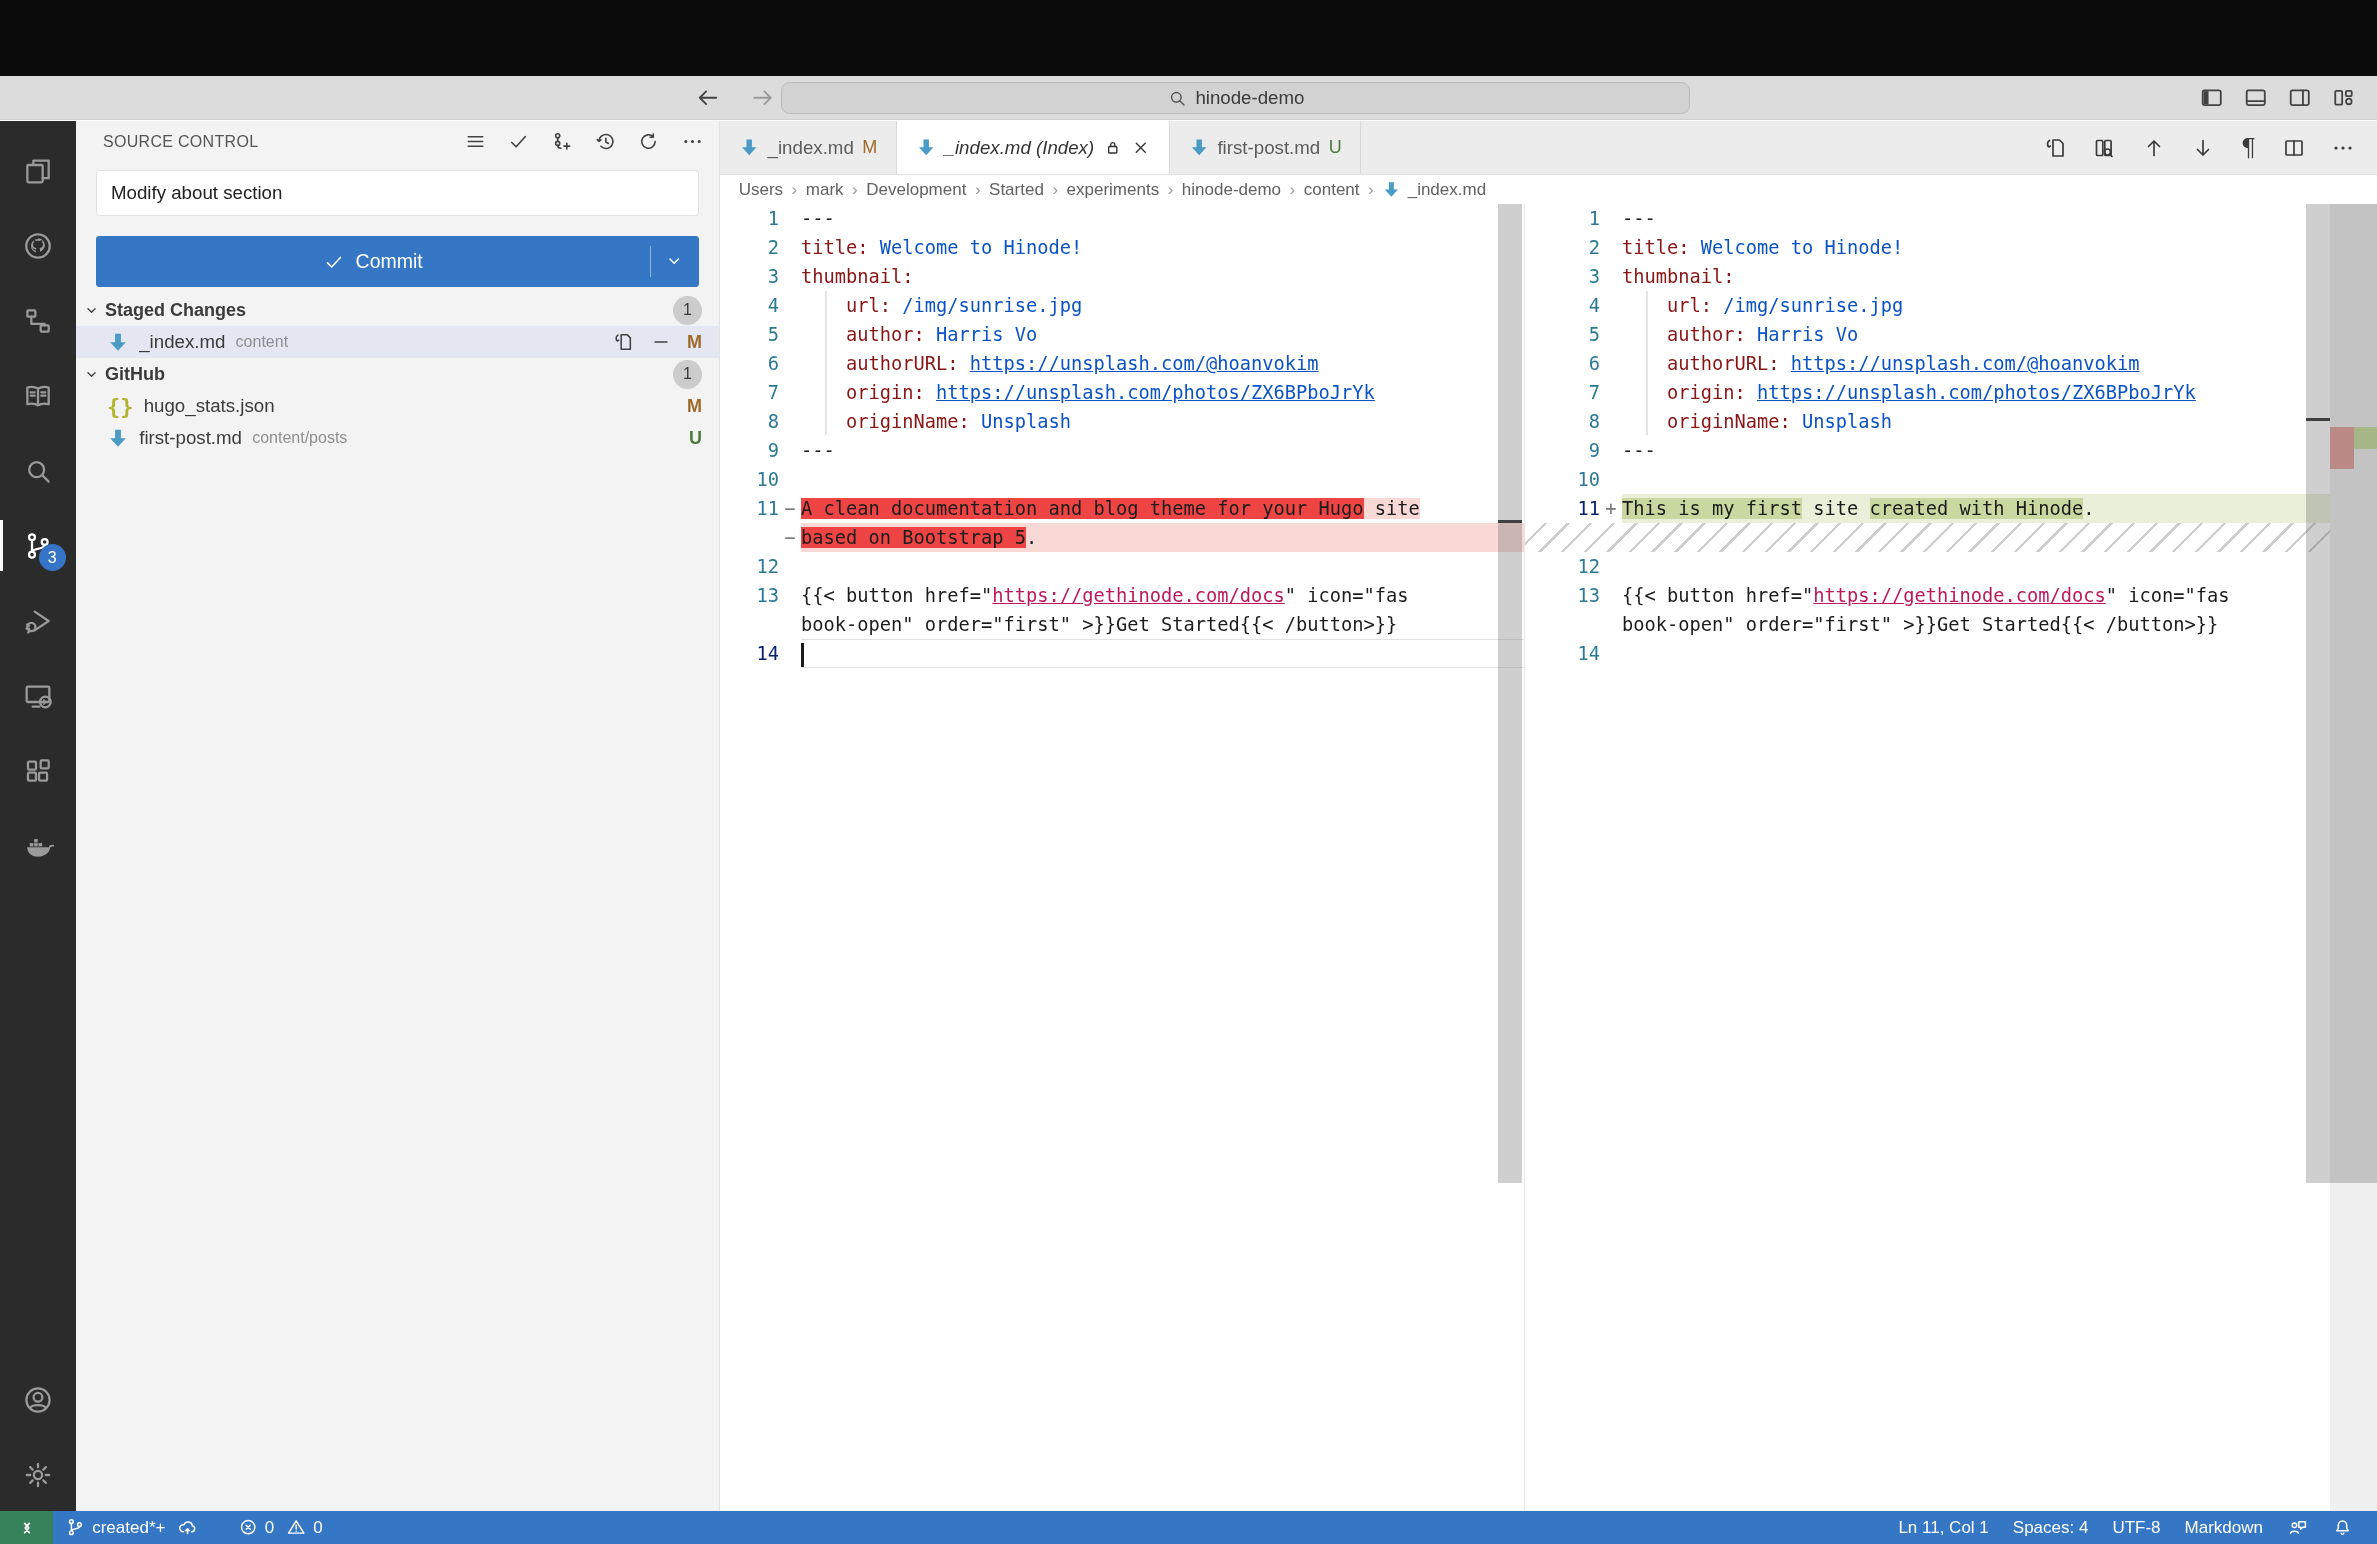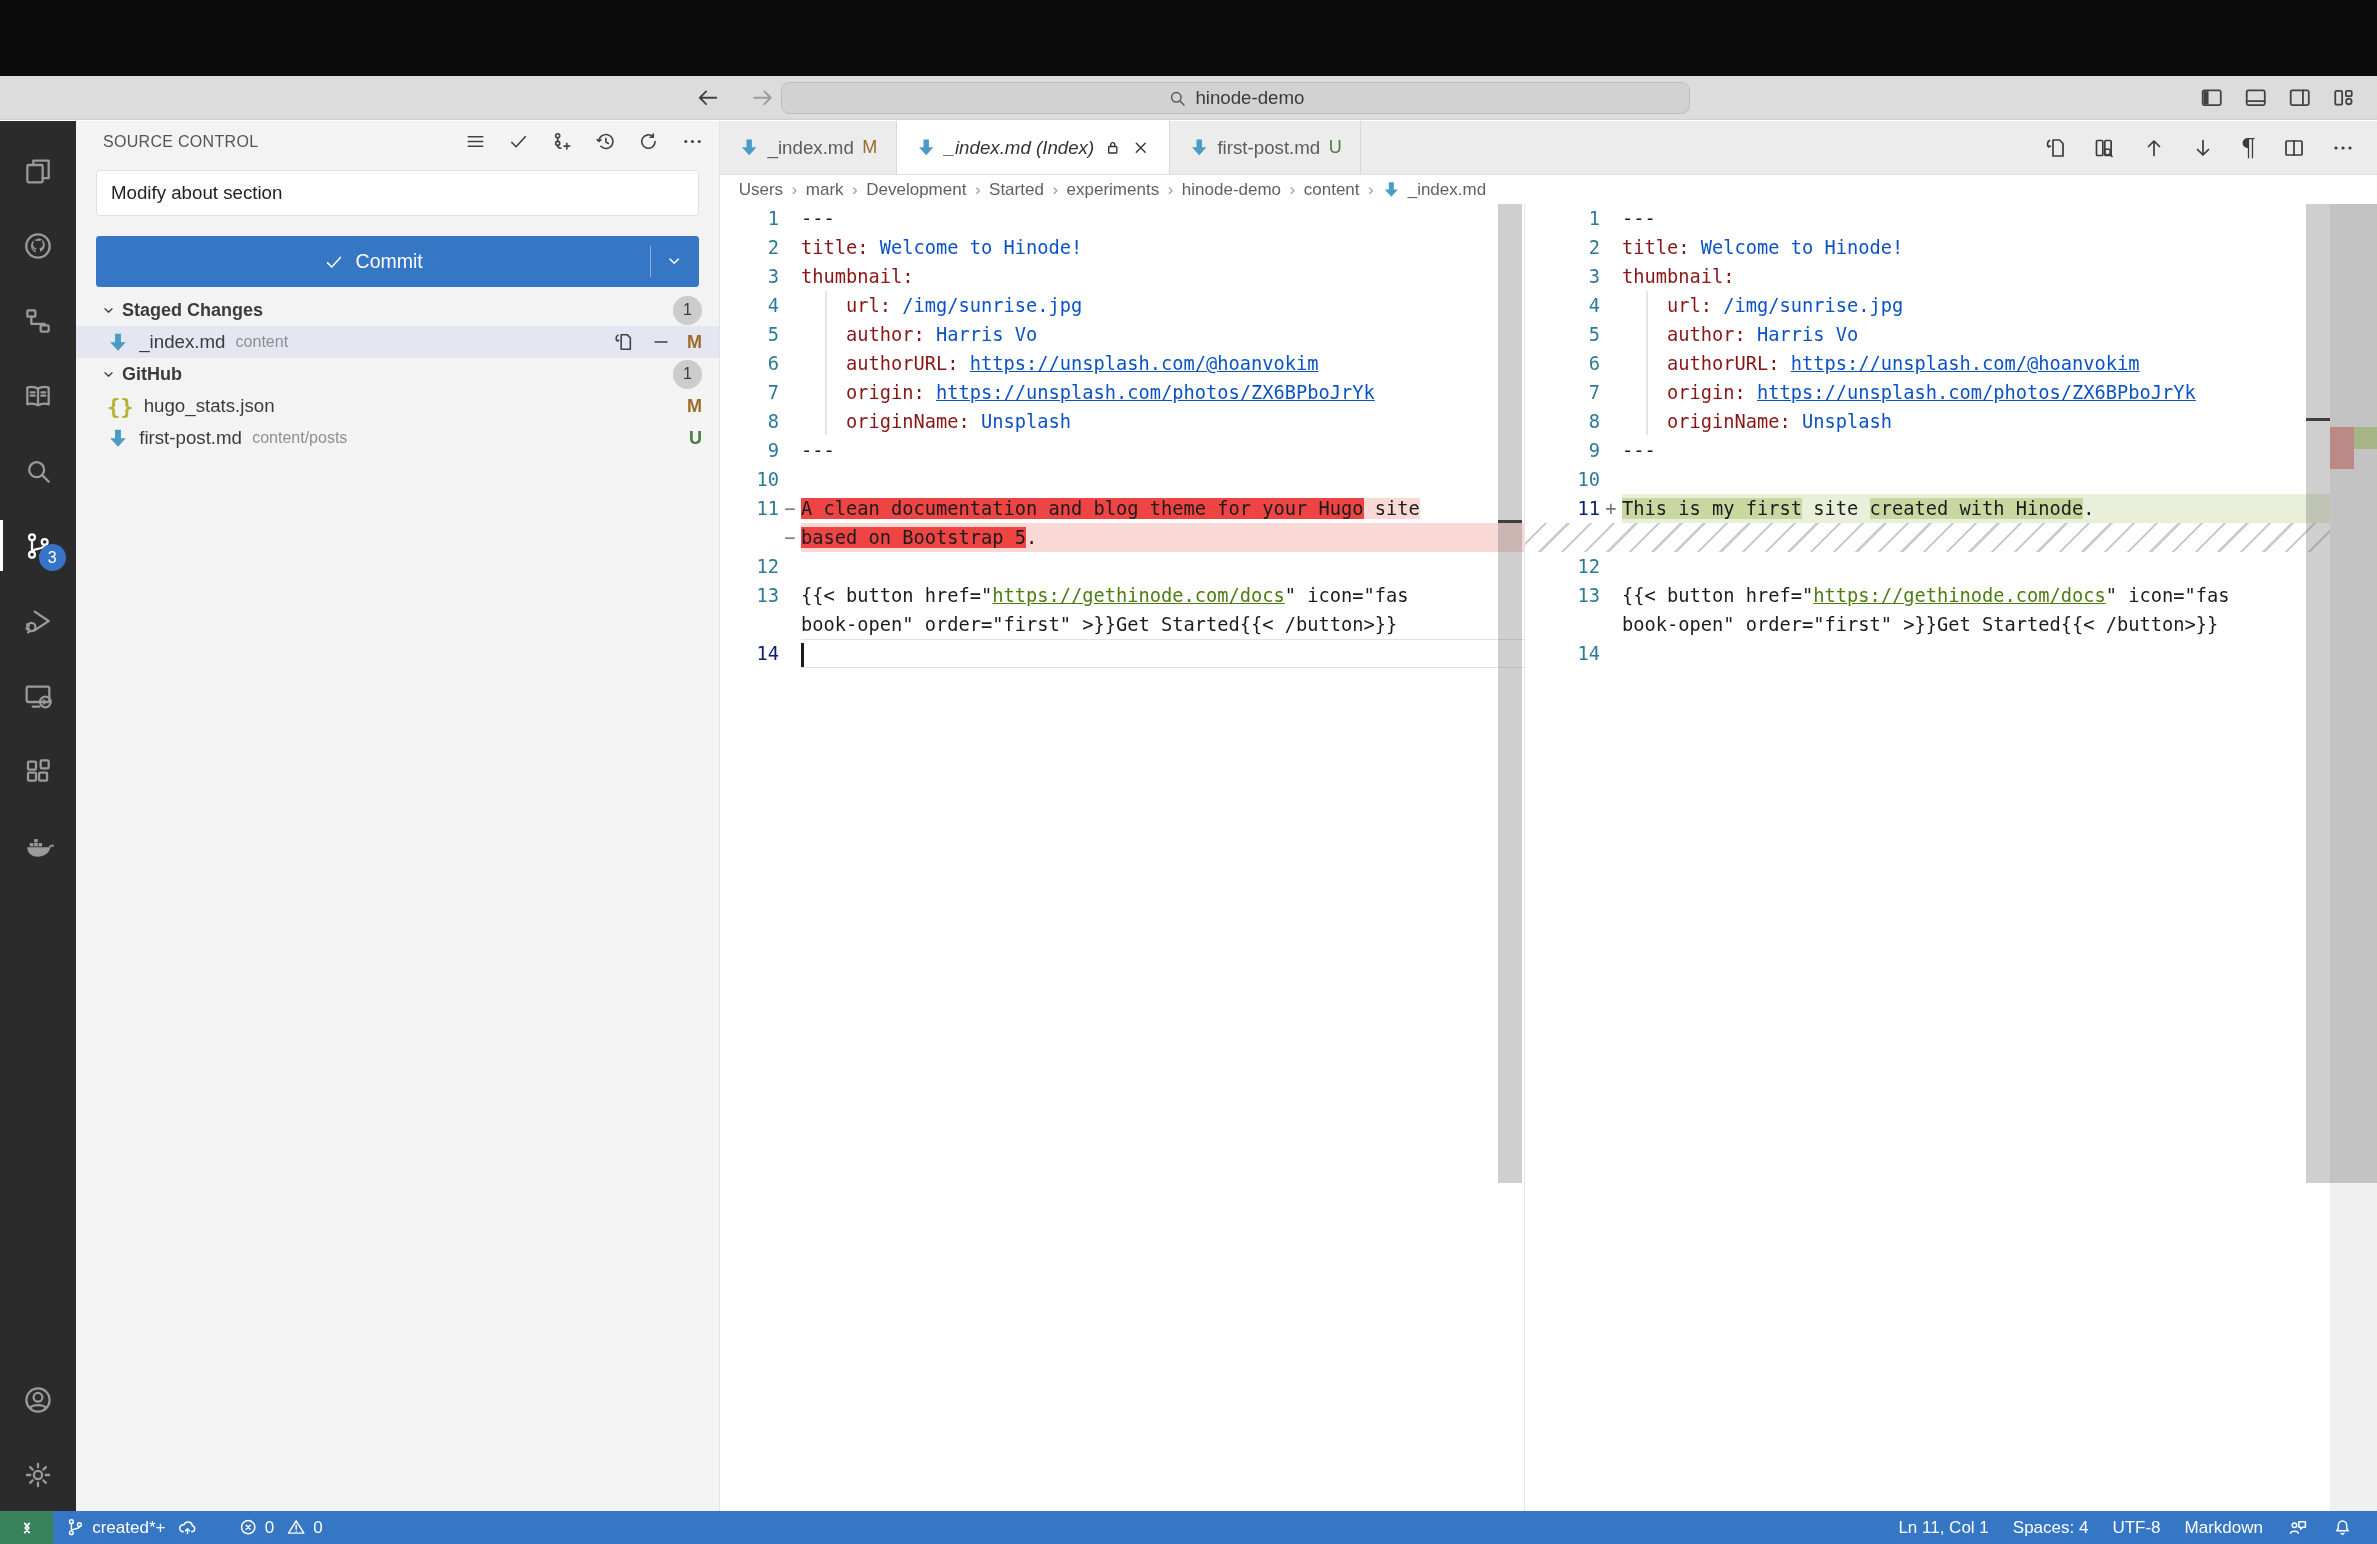--- a/index.html
+++ b/index.html
@@ -38,21 +38,21 @@
   .sb-title { font-size:16px; letter-spacing:0.3px; color:#555; }
   .sb-tools { margin-left:auto; display:flex; gap:20.4px; color:#424242; }
   .sb-input { position:absolute; left:20.4px; right:20.4px; top:49px; height:46px; background:#fff; border:0.8px solid #e0e0e0;
               border-radius:3.4px; font-size:18.7px; color:#222; padding:0 13.6px; font-family:"Liberation Sans",sans-serif; }
   .commitbtn { position:absolute; left:20.4px; right:20.4px; top:115px; height:51px; background:#3576c5; border-radius:3.4px;
                color:#fff; display:flex; align-items:center; font-size:19.5px; }
   .commit-main { flex:1; display:flex; align-items:center; justify-content:center; gap:10.2px; }
   .commit-sep { width:0.8px; height:31px; background:rgba(255,255,255,.45); }
   .commit-dd { width:48px; display:flex; align-items:center; justify-content:center; }
   .sb-list { position:absolute; left:0; right:0; top:173px; }
-  .sb-sect { height:32px; display:flex; align-items:center; padding:0 17px 0 24px; gap:5.1px; font-weight:700; font-size:18px; }
+  .sb-sect { height:32px; display:flex; align-items:center; padding:0 17px 0 7px; gap:5.1px; font-weight:700; font-size:18px; }
   .sb-count { margin-left:auto; min-width:29px; height:29px; border-radius:14.4px; background:#ccc; color:#3b3b3b;
               font-weight:400; font-size:16px; display:flex; align-items:center; justify-content:center; }
   .sb-row { height:32px; display:flex; align-items:center; padding:0 17px 0 31px; gap:10.2px; }
   .sb-row.selected { background:#e4e6f1; }
   .sb-row .fname { color:#3b3b3b; }
   .sb-row .fdesc { color:#8f8f8f; font-size:16px; }
   .sb-row .spacer { flex:1; }
   .sb-row .rowactions { display:flex; gap:15.3px; color:#424242; margin-right:5.1px; }
   .gitbadge { font-weight:700; font-size:18px; }
 
@@ -73,21 +73,21 @@
   .pane { position:absolute; top:0; height:100%; }
   .row { display:flex; height:29px; font:18.7px/29px "DejaVu Sans Mono", monospace; white-space:pre; }
   .lnum { width:59px; text-align:right; color:#2b7a95; flex:none; }
   .lnum.active { color:#0b216f; }
   .sign { width:22px; text-align:center; color:#767676; flex:none; }
   .code { flex:1; position:relative; }
   .seg-p { color:#1c1c1c; }
   .seg-k { color:#8a1515; }
   .seg-v { color:#0b53c4; }
   .seg-lk { color:#0b53c4; text-decoration:underline; }
-  .seg-lb { color:#4d7c0f; text-decoration:underline; }
+  .seg-lb { color:#be185d; text-decoration:underline; }
   .seg-dd { background:#ef4444; color:#1c1c1c; }
   .seg-dl { background:#f9d9d6; color:#1c1c1c; }
   .seg-ad { background:#c9d8a0; color:#1c1c1c; }
   .seg-al { background:#e9efd9; color:#1c1c1c; }
   .fill-del { background:#f9d9d6; }
   .fill-add { background:#e9efd9; }
   .hatch { background:repeating-linear-gradient(135deg,#fff 0 13.6px,#cdcdcd 13.6px 16px); }
   .cursorline { border-top:1.7px solid #e2e2e2; border-bottom:1.7px solid #e2e2e2; }
   .caret { position:absolute; left:0; top:2.5px; width:2.5px; height:24px; background:#1c1c1c; }
   .indentguide { position:absolute; width:1.7px; background:#e4e4e4; }

